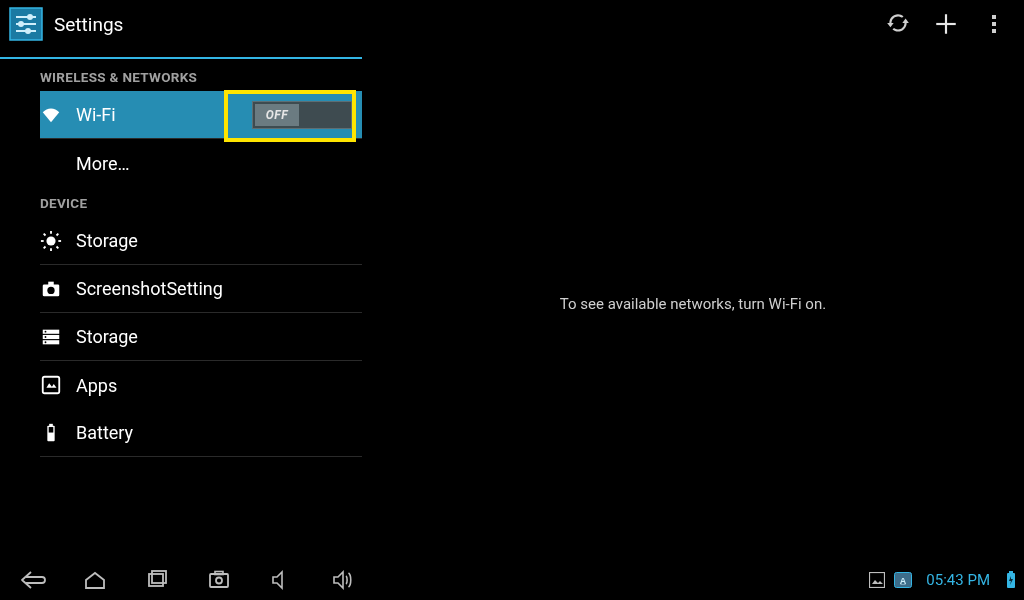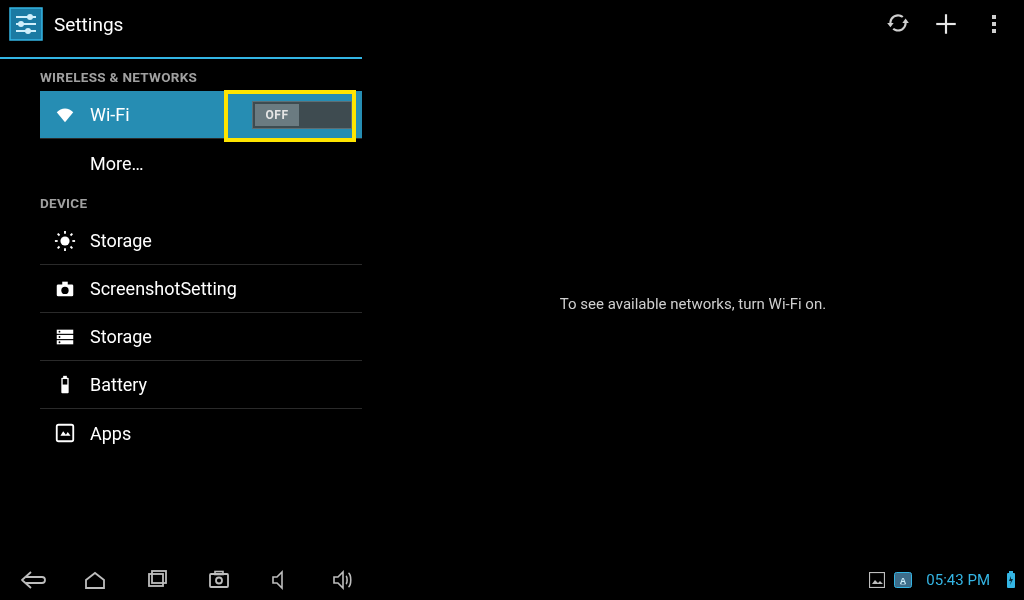--- a/index.html
+++ b/index.html
@@ -64,21 +64,21 @@
     padding: 8px 0 6px 0;
     font-size: 13.5px;
     font-weight: 700;
     color: #a0a0a0;
     letter-spacing: 0.3px;
   }
   .item {
     height: 48px;
     display: flex;
     align-items: center;
-    padding-left: 14px;
+    padding-left: 0;
     cursor: pointer;
     margin-left: 40px;
     border-bottom: 1px solid #2a2a2a;
   }
   .item.selected {
     background: #268db3;
     margin-left: 40px;
   }
   .item .icon-slot {
     width: 36px;
@@ -98,20 +98,21 @@
     cursor: pointer;
     position: relative;
   }
   .toggle .knob {
     width: 44px; height: 22px;
     background: #6b7b81;
     margin-left: 2px;
     display: flex; align-items: center; justify-content: center;
     font-size: 12px; font-weight: 700; color: #e6e6e6;
     letter-spacing: 0.5px;
+    font-style: italic;
   }
   .highlight-box {
     position: absolute;
     border: 4px solid #ffe500;
     pointer-events: none;
     left: 224px;
     top: 90px;
     width: 132px;
     height: 52px;
   }
@@ -248,39 +249,39 @@
             <rect x="3" y="9.75" width="18" height="4.5" fill="#fff"></rect>
             <rect x="3" y="15.5" width="18" height="4.5" fill="#fff"></rect>
             <circle cx="6" cy="6.2" r="1" fill="#000"></circle>
             <circle cx="6" cy="12" r="1" fill="#000"></circle>
             <circle cx="6" cy="17.7" r="1" fill="#000"></circle>
           </svg>
       </span>
       <span class="label">Storage</span>
     </div>
 
+    <div class="item" style="border-bottom:none;">
+      <span class="icon-slot">
+        <svg width="22" height="22" viewBox="0 0 24 24">
+            <rect x="3" y="3" width="18" height="18" rx="2" fill="none" stroke="#fff" stroke-width="2"></rect>
+            <path d="M7 15 L10 10 L13 14 L15 11 L18 15 Z" fill="#fff"></path>
+          </svg>
+      </span>
+      <span class="label">Apps</span>
+    </div>
+
     <div class="item">
       <span class="icon-slot">
         <svg width="22" height="22" viewBox="0 0 24 24">
             <rect x="8" y="4" width="8" height="17" rx="1" fill="#fff"></rect>
             <rect x="10" y="2" width="4" height="3" fill="#fff"></rect>
             <rect x="9.5" y="5.5" width="5" height="6" fill="#000"></rect>
           </svg>
       </span>
       <span class="label">Battery</span>
-    </div>
-
-    <div class="item" style="border-bottom:none;">
-      <span class="icon-slot">
-        <svg width="22" height="22" viewBox="0 0 24 24">
-            <rect x="3" y="3" width="18" height="18" rx="2" fill="none" stroke="#fff" stroke-width="2"></rect>
-            <path d="M7 15 L10 10 L13 14 L15 11 L18 15 Z" fill="#fff"></path>
-          </svg>
-      </span>
-      <span class="label">Apps</span>
     </div>
 
   </div>
 
   <div class="detail">
     <div class="detail-msg">To see available networks, turn Wi-Fi on.</div>
   </div>
 </div>
 
 <div class="highlight-box"></div>

